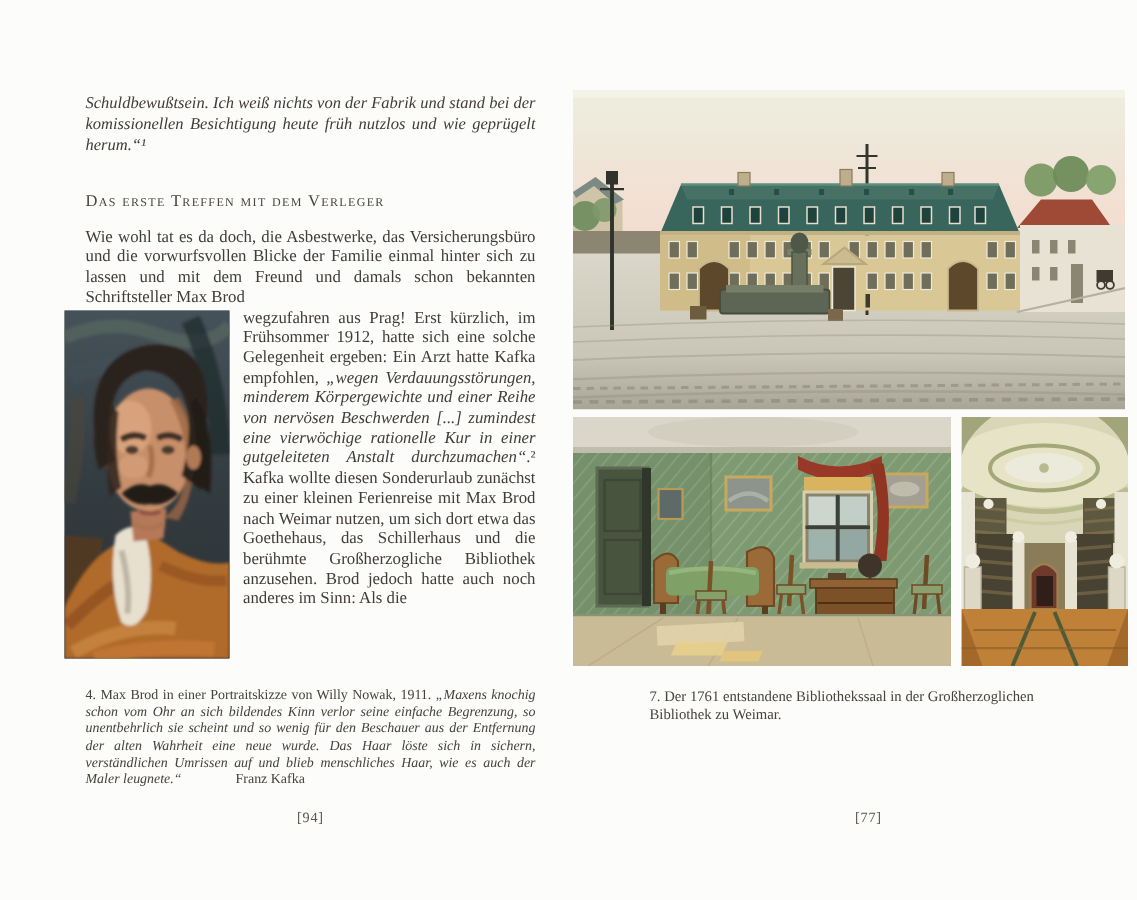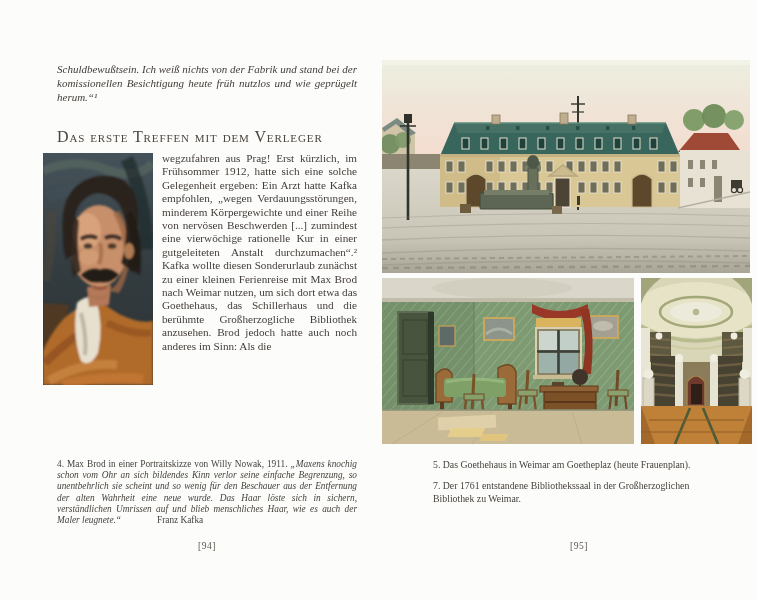--- a/index.html
+++ b/index.html
@@ -12,29 +12,29 @@
   }
   .abs{position:absolute;}
   
   #quote{
     left:57px;top:62px;width:300px;
     font-style:italic;font-size:11px;line-height:14px;
     text-align:justify;
   }
   #heading{
     left:57px;top:128px;width:300px;
-    font-variant:small-caps;font-size:16px;letter-spacing:0.9px;
+    font-variant:small-caps;font-size:11px;letter-spacing:0.9px;
     color:#4a443e;
   }
   #body-text{
     left:57px;top:152px;width:300px;
     font-size:11.2px;line-height:13.4px;text-align:justify;
   }
   #body-text p{margin:0;padding:0;}
-  .qi{}
+  .qi{font-style:italic;}
   .portrait{
     float:left;width:110px;height:232px;
     margin:1px 9px 2px -14px;
     background:#32393c;
   }
   .portrait svg{display:block;width:100%;height:100%;}
   #footnote{
     left:57px;top:459px;width:300px;
     font-size:9.3px;line-height:11.2px;text-align:justify;
     color:#47423c;
@@ -58,20 +58,21 @@
   }
 </style>
 </head>
 <body>
 
 <div class="abs" id="quote">Schuldbewußtsein. Ich weiß nichts von der Fabrik und stand bei der komissionellen Besichtigung heute früh nutzlos und wie geprügelt herum.“¹</div>
 
 <div class="abs" id="heading">Das erste Treffen mit dem Verleger</div>
 
 <div class="abs" id="body-text">
+  <p><span>Wie wohl tat es da doch, die Asbestwerke, das Versicherungsbüro und die vorwurfsvollen Blicke der Familie einmal hinter sich zu lassen und mit dem Freund und damals schon bekannten Schriftsteller Max Brod</span></p>
   <p>
     <span class="portrait">
       <svg viewBox="0 0 110 232" preserveAspectRatio="none">
         <defs>
           <linearGradient id="pbg" x1="0" y1="0" x2="0" y2="1">
             <stop offset="0" stop-color="#46525a"></stop>
               <stop offset="0.5" stop-color="#333c40"></stop>
               <stop offset="1" stop-color="#2c3134"></stop>
           </linearGradient>
           <filter id="pblur" x="-20%" y="-20%" width="140%" height="140%">
@@ -408,17 +409,16 @@
     <path d="M0,128 L14,166 L0,166 Z" fill="#9c6328" opacity="0.8"></path>
     <path d="M111,128 L97,166 L111,166 Z" fill="#9c6328" opacity="0.8"></path>
     <line x1="34" y1="166" x2="49" y2="130" stroke="#4e5a38" stroke-width="2.6"></line>
     <line x1="77" y1="166" x2="62" y2="130" stroke="#4e5a38" stroke-width="2.6"></line>
     <line x1="8" y1="142" x2="103" y2="142" stroke="#8a5c26" stroke-width="1.3" opacity="0.7"></line>
     <line x1="0" y1="154" x2="111" y2="154" stroke="#8a5c26" stroke-width="1.5" opacity="0.6"></line>
   </svg>
 </div>
 
 <div class="abs" id="captions">
-  <p>5. Das Goethehaus in Weimar am Goetheplaz (heute Frauenplan).</p>
   <p>7. Der 1761 entstandene Bibliothekssaal in der Großherzoglichen Bibliothek zu Weimar.</p>
 </div>
 
-<div class="abs pagenum" id="pagenum-right">[95]</div>
+<div class="abs pagenum" id="pagenum-right">[77]</div>
 
 </body></html>

